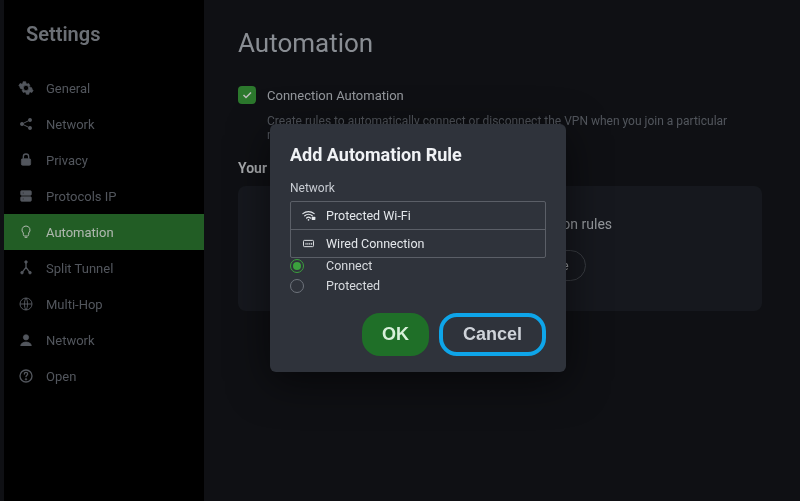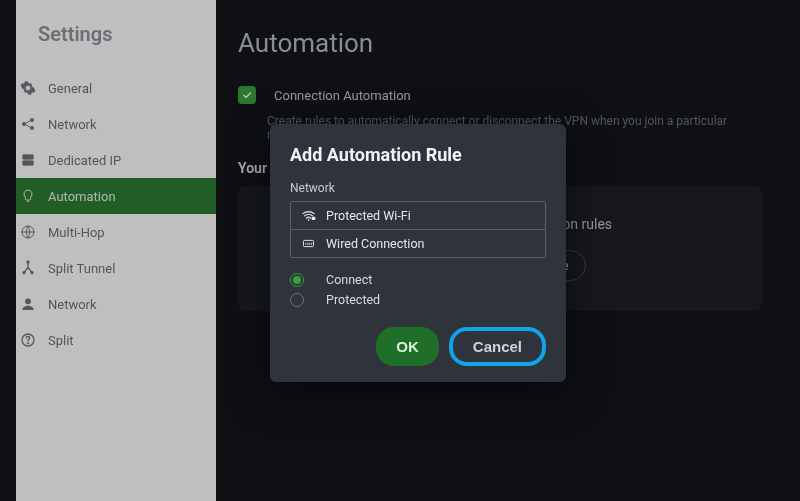--- a/index.html
+++ b/index.html
@@ -5,36 +5,36 @@
   * { box-sizing: border-box; margin: 0; padding: 0; }
   html, body { width: 800px; height: 501px; overflow: hidden; }
   body {
     font-family: -apple-system, BlinkMacSystemFont, "Segoe UI", Roboto, Arial, sans-serif;
     background: #14161b;
     color: #c9ccd1;
     position: relative;
   }
   .sidebar {
     position: absolute;
-    left: 16px; top: 0;
+    left: 4px; top: 0;
     width: 200px; height: 100%;
-    background: #ffffff;
+    background: #000000;
     padding-top: 22px;
   }
   .sidebar-title {
     color: #8f949c;
     font-size: 20px;
     font-weight: 600;
     padding: 0 22px 24px 22px;
   }
   .sidebar-item {
     display: flex;
     align-items: center;
     gap: 12px;
-    padding: 10px 4px;
+    padding: 10px 14px;
     color: #6e737c;
     font-size: 13px;
     cursor: pointer;
   }
   .sidebar-item.active {
     background: #2e7d32;
     color: #e9f5e9;
   }
   .sidebar-item .icon {
     width: 16px; height: 16px;
@@ -53,21 +53,21 @@
   }
   .page-title {
     color: #b7bcc4;
     font-size: 26px;
     font-weight: 400;
     margin-bottom: 28px;
   }
   .checkrow {
     display: flex;
     align-items: center;
-    gap: 18px;
+    gap: 11px;
     margin-bottom: 10px;
   }
   .checkbox {
     width: 18px; height: 18px;
     background: #3ba13d;
     border-radius: 4px;
     display: inline-flex;
     align-items: center; justify-content: center;
   }
   .checkbox svg { width: 12px; height: 12px; stroke: #fff; fill: none; stroke-width: 3; }
@@ -113,21 +113,20 @@
     margin-bottom: 16px;
   }
   .field-label {
     color: #c8ccd2;
     font-size: 12px;
     margin-bottom: 6px;
   }
   .net-list {
     border: 1px solid #5b5f67;
     border-radius: 2px;
-    margin-bottom: 14px;
   }
   .net-item {
     display: flex; align-items: center; gap: 10px;
     padding: 6px 10px;
     color: #e4e7eb; font-size: 12.5px;
     border-bottom: 1px solid #5b5f67;
     cursor: pointer;
   }
   .net-item:last-child { border-bottom: none; }
   .net-item .icon { width: 15px; height: 15px; display: inline-flex; }
@@ -153,21 +152,21 @@
     background: #3ba13d;
   }
 
   .modal-actions {
     display: flex; justify-content: flex-end; gap: 10px;
     margin-top: 20px;
   }
   .btn {
     border-radius: 18px;
     padding: 7px 20px;
-    font-size: 15px; font-weight: 600;
+    font-size: 18px; font-weight: 600;
     cursor: pointer;
     border: none;
   }
   .btn-ok { background: #1f6f28; color: #d8f0da; }
   .btn-cancel { background: transparent; color: #cfd3d9; border: 4px solid #0ea5e9; }
 </style>
 </head>
 <body>
 
 <div class="sidebar">
@@ -188,74 +187,83 @@
           <circle cx="18" cy="6" r="2.5"></circle>
           <circle cx="18" cy="18" r="2.5"></circle>
           <path d="M8 11l8-4M8 13l8 4" stroke-width="1.5" fill="none"></path>
         </svg>
       </span>
     <span>Network</span>
   </div>
   <div class="sidebar-item">
     <span class="icon">
         <svg viewBox="0 0 24 24">
+          <rect x="5" y="10" width="14" height="10" rx="2"></rect>
+          <path d="M8 10V7a4 4 0 018 0v3" fill="none" stroke-width="2"></path>
+        </svg>
+      </span>
+    <span>Privacy</span>
+  </div>
+  <div class="sidebar-item">
+    <span class="icon">
+        <svg viewBox="0 0 24 24">
           <rect x="4" y="4" width="16" height="7" rx="1.5"></rect>
           <rect x="4" y="13" width="16" height="7" rx="1.5"></rect>
           <circle cx="8" cy="7.5" r="1" fill="#1a1d23"></circle>
           <circle cx="8" cy="16.5" r="1" fill="#1a1d23"></circle>
         </svg>
       </span>
-    <span>Dedicated IP</span>
+    <span>Protocols IP</span>
   </div>
   <div class="sidebar-item active">
     <span class="icon">
         <svg viewBox="0 0 24 24">
           <path d="M12 3a6 6 0 00-4 10.5V16a2 2 0 002 2h4a2 2 0 002-2v-2.5A6 6 0 0012 3zM10 20h4" stroke-width="1.5" fill="none"></path>
         </svg>
       </span>
     <span>Automation</span>
-  </div>
-  <div class="sidebar-item">
-    <span class="icon">
-        <svg viewBox="0 0 24 24">
-          <circle cx="12" cy="12" r="9" fill="none" stroke-width="1.5"></circle>
-          <path d="M3 12h18M12 3c3 3 3 15 0 18M12 3c-3 3-3 15 0 18" fill="none" stroke-width="1.5"></path>
-        </svg>
-      </span>
-    <span>Multi-Hop</span>
   </div>
   <div class="sidebar-item">
     <span class="icon">
         <svg viewBox="0 0 24 24">
           <path d="M12 3v8m0 0l-6 8m6-8l6 8" stroke-width="2" fill="none" stroke-linecap="round"></path>
           <circle cx="12" cy="3" r="2"></circle>
           <circle cx="6" cy="19" r="2"></circle>
           <circle cx="18" cy="19" r="2"></circle>
         </svg>
       </span>
     <span>Split Tunnel</span>
   </div>
   <div class="sidebar-item">
     <span class="icon">
         <svg viewBox="0 0 24 24">
+          <circle cx="12" cy="12" r="9" fill="none" stroke-width="1.5"></circle>
+          <path d="M3 12h18M12 3c3 3 3 15 0 18M12 3c-3 3-3 15 0 18" fill="none" stroke-width="1.5"></path>
+        </svg>
+      </span>
+    <span>Multi-Hop</span>
+  </div>
+  <div class="sidebar-item">
+    <span class="icon">
+        <svg viewBox="0 0 24 24">
           <circle cx="12" cy="8" r="4"></circle>
           <path d="M4 21c0-4 4-6 8-6s8 2 8 6"></path>
         </svg>
       </span>
     <span>Network</span>
   </div>
   <div class="sidebar-item">
     <span class="icon">
         <svg viewBox="0 0 24 24">
           <circle cx="12" cy="12" r="9" fill="none" stroke-width="2"></circle>
           <path d="M9.5 9a2.5 2.5 0 115 0c0 1.5-2.5 2-2.5 4" fill="none" stroke-width="2" stroke-linecap="round"></path>
           <circle cx="12" cy="17" r="1.2"></circle>
         </svg>
       </span>
-    <span>Split</span>
+    <span>Open</span>
   </div>
 </div>
 
 <div class="main">
   <div class="page-title">Automation</div>
 
   <div class="checkrow">
     <span class="checkbox">
       <svg viewBox="0 0 24 24">
           <path d="M5 12l5 5L20 7"></path>

